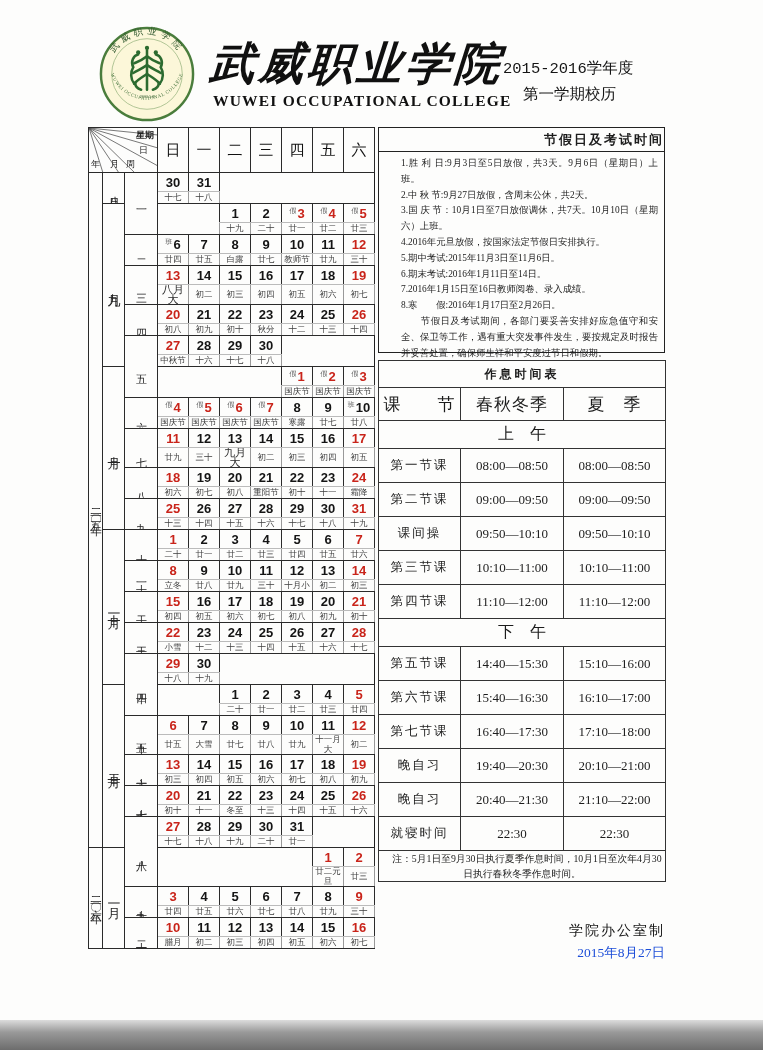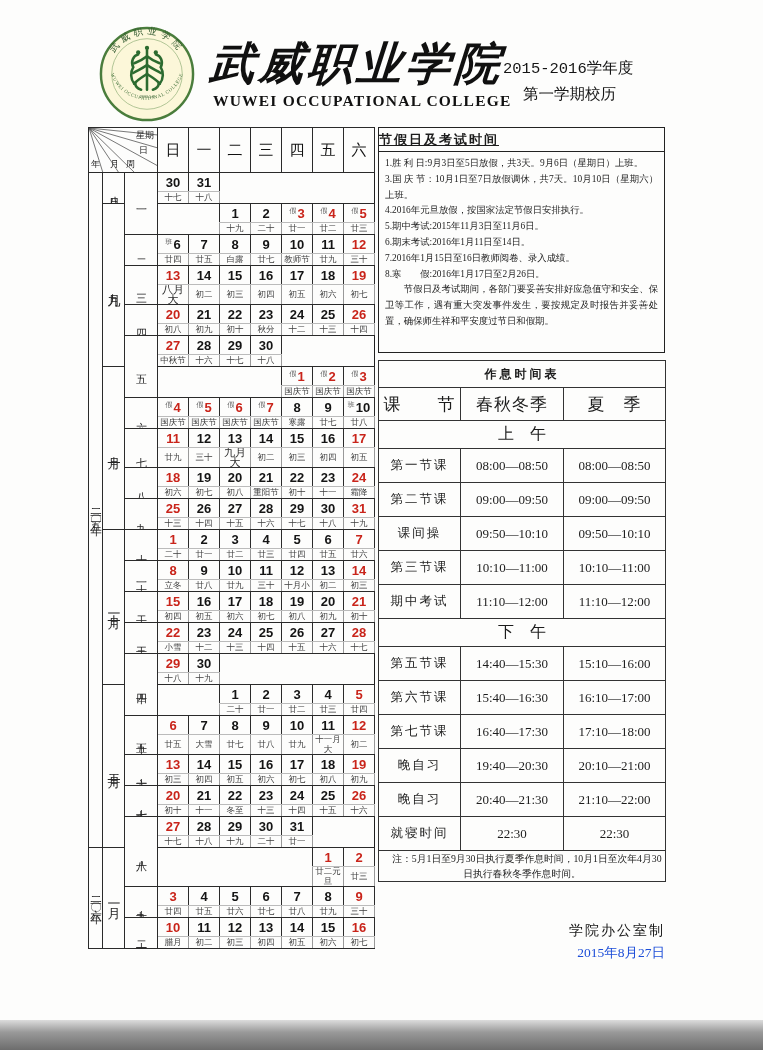--- a/index.html
+++ b/index.html
@@ -18,21 +18,21 @@
   #term .l2{padding-left:20px;}
 
   
   table.cal{position:absolute;left:88px;top:127px;border-collapse:collapse;table-layout:fixed;
             width:286px;border:1.5px solid #1f1f1f;}
   table.cal td{padding:0;text-align:center;vertical-align:middle;overflow:hidden;}
   tr.hdr{height:45px;}
   td.corner{position:relative;border:1px solid #2a2a2a;}
   td.corner svg{position:absolute;left:0;top:0;}
   td.corner span{position:absolute;font-size:9px;color:#222;line-height:9px;}
-  .c-xq{right:3px;top:3px;}
+  .c-xq{right:3px;top:3px;font-weight:bold;}
   .c-ri{right:9px;top:18px;}
   .c-nian{left:2px;bottom:3px;}
   .c-yue{left:21px;bottom:3px;}
   .c-zhou{left:37px;bottom:3px;}
   td.dh{border:1px solid #2a2a2a;font-size:15px;color:#111;}
   tr.dr{height:19px;}
   tr.lr{height:12px;}
   td.dc{border:1px solid #2a2a2a;border-bottom:1px solid #bbbbbb;
         font-family:"Liberation Sans",sans-serif;font-weight:bold;font-size:13px;color:#141414;}
   td.dc.red{color:#c9241a;}
@@ -41,23 +41,23 @@
   td.lc.big{font-size:11px;color:#2a2a2a;}
   td.empty{border:none;}
   td.yr,td.mo,td.wk{border:1px solid #2a2a2a;writing-mode:vertical-rl;text-orientation:upright;color:#222;}
   td.yr{font-size:11.5px;letter-spacing:4px;}
   td.mo{font-size:13px;letter-spacing:2px;}
   td.wk{font-size:11px;letter-spacing:1px;}
 
   
   #holiday{position:absolute;left:378px;top:127px;width:287px;height:226px;border:1.5px solid #222;
            box-sizing:border-box;background:#fdfdfc;}
-  #holiday .title{height:23px;line-height:23px;text-align:left;font-weight:bold;font-size:13px;
-                  letter-spacing:2px;border-bottom:1.5px solid #222;text-decoration:underline;}
-  #holiday .items{padding:4px 6px 0 6px;}
+  #holiday .title{height:23px;line-height:23px;text-align:right;font-weight:bold;font-size:13px;
+                  letter-spacing:2px;border-bottom:1.5px solid #222;}
+  #holiday .items{padding:4px 6px 0 6px;margin-left:16px;}
   #holiday p{margin:0;font-size:9.4px;line-height:15.8px;text-align:justify;color:#222;}
 
   
   table.sched{position:absolute;left:378px;top:360px;width:287px;border-collapse:collapse;
               table-layout:fixed;border:1.5px solid #1f1f1f;}
   table.sched td{border:1px solid #333;text-align:center;vertical-align:middle;padding:0;}
   tr.s-title{height:27px;}
   td.s-title{font-weight:bold;font-size:12px;letter-spacing:3px;}
   tr.s-head{height:33px;}
   td.s-head{font-size:17px;letter-spacing:1px;}
@@ -619,20 +619,21 @@
           <td class="lc">初六</td>
           <td class="lc">初七</td>
         </tr>
       </tbody>
   </table>
 
   <div id="holiday">
     <div class="title">节假日及考试时间</div>
     <div class="items" id="holiday-items">
         <p>1.胜 利 日:9月3日至5日放假，共3天。9月6日（星期日）上班。</p>
+        <p>2.中 秋 节:9月27日放假，含周末公休，共2天。</p>
         <p>3.国 庆 节：10月1日至7日放假调休，共7天。10月10日（星期六）上班。</p>
         <p>4.2016年元旦放假，按国家法定节假日安排执行。</p>
         <p>5.期中考试:2015年11月3日至11月6日。</p>
         <p>6.期末考试:2016年1月11日至14日。</p>
         <p>7.2016年1月15日至16日教师阅卷、录入成绩。</p>
         <p>8.寒　　假:2016年1月17日至2月26日。</p>
         <p>　　节假日及考试期间，各部门要妥善安排好应急值守和安全、保卫等工作，遇有重大突发事件发生，要按规定及时报告并妥善处置，确保师生祥和平安度过节日和假期。</p>
       </div>
   </div>
 
@@ -668,21 +669,21 @@
           <td class="lbl">课间操</td>
           <td class="tm">09:50—10:10</td>
           <td class="tm">09:50—10:10</td>
         </tr>
         <tr>
           <td class="lbl">第三节课</td>
           <td class="tm">10:10—11:00</td>
           <td class="tm">10:10—11:00</td>
         </tr>
         <tr>
-          <td class="lbl">期中考试</td>
+          <td class="lbl">第四节课</td>
           <td class="tm">11:10—12:00</td>
           <td class="tm">11:10—12:00</td>
         </tr>
         <tr>
           <td colspan="3" class="sec">下　午</td>
         </tr>
         <tr>
           <td class="lbl">第五节课</td>
           <td class="tm">14:40—15:30</td>
           <td class="tm">15:10—16:00</td>

